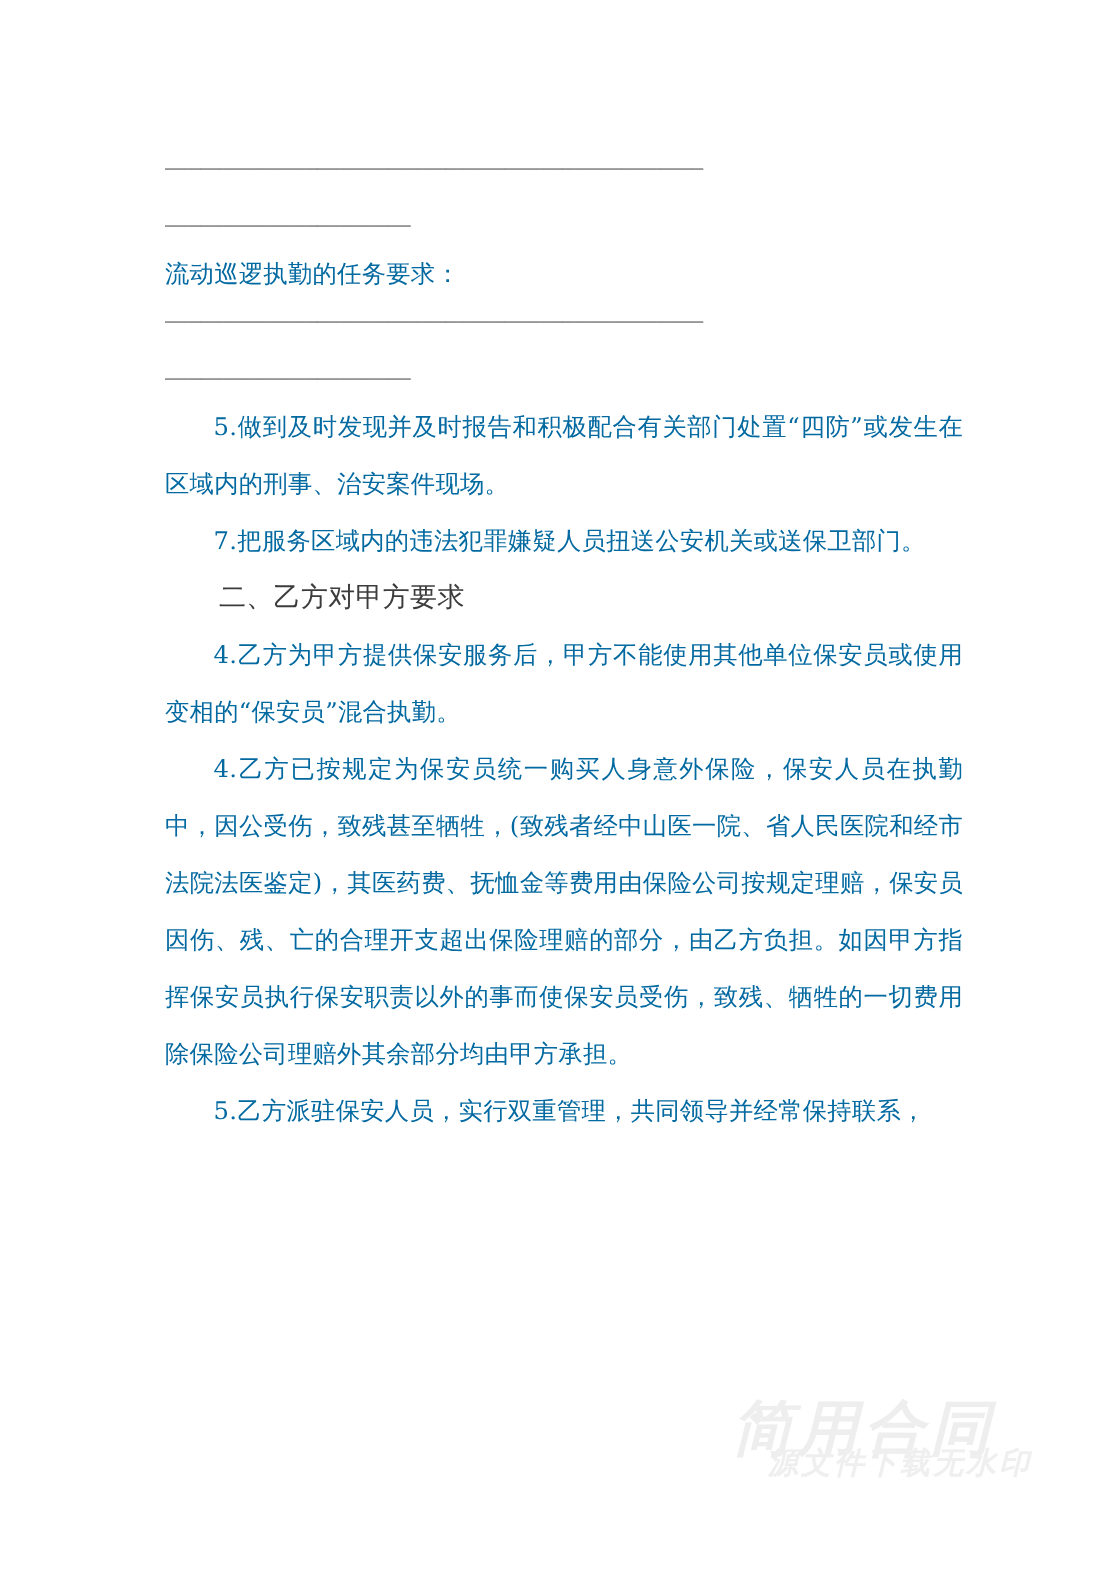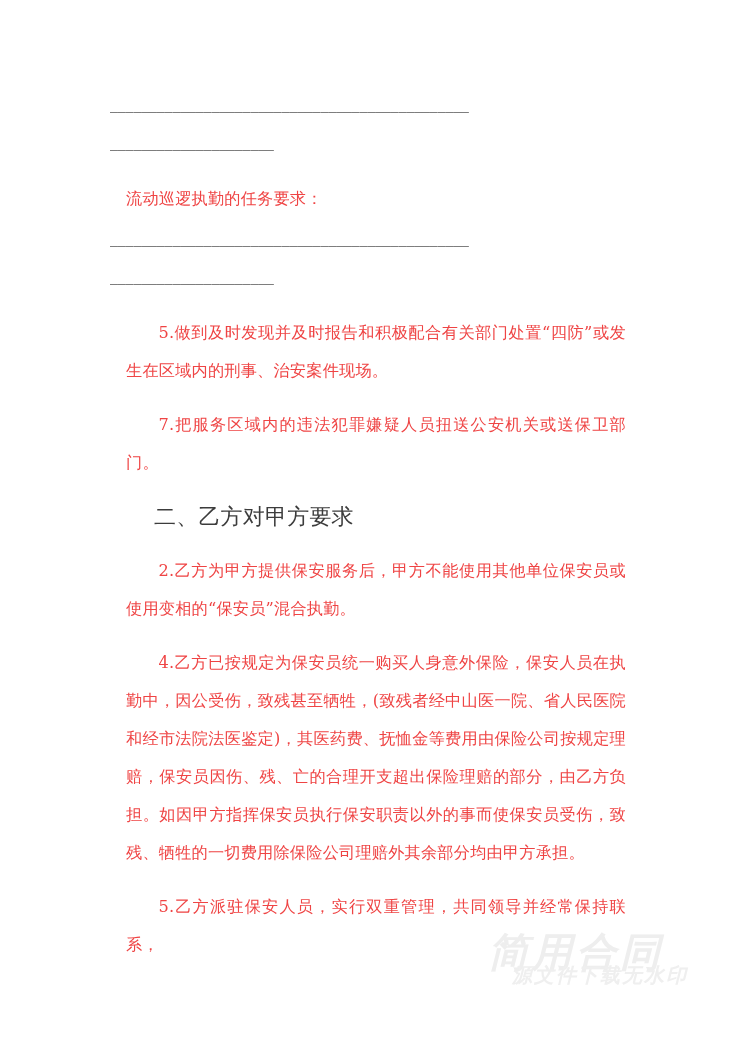--- a/index.html
+++ b/index.html
@@ -28,34 +28,34 @@
     color: #6d6d6d;
     font-family: "Liberation Mono", "DejaVu Sans Mono", monospace;
     font-size: 13px;
     letter-spacing: 0px;
     line-height: 26px;
   }
   .rule-full { width: 540px; }
   .rule-short { width: 252px; }
   .rule-gap { height: 12px; }
   .para {
-    color: #ef4444;
+    color: #0369a1;
     font-size: 16.2px;
     line-height: 38px;
     text-align: justify;
     text-justify: inter-ideograph;
     letter-spacing: 0.2px;
-    margin: 16px;
+    margin: 0;
     word-break: break-all;
   }
   .para.indent { text-indent: 2em; }
   .para.noindent { text-indent: 0; }
   .heading {
     color: #3c3c3c;
-    font-size: 22px;
+    font-size: 18px;
     line-height: 38px;
     text-indent: 2em;
     margin: 0;
     letter-spacing: 0.2px;
   }
   .watermark {
     position: absolute;
     pointer-events: none;
     user-select: none;
     font-family: "DejaVu Sans", "Liberation Sans", sans-serif;
@@ -96,21 +96,21 @@
     <div class="rule-gap"></div>
     <div class="rule rule-short">—————————————————————</div>
 
     <p class="para indent">5.做到及时发现并及时报告和积极配合有关部门处置“四防”或发生在区域内的刑事、治安案件现场。</p>
 
     <p class="para indent">7.把服务区域内的违法犯罪嫌疑人员扭送公安机关或送保卫部门。</p>
 
     <p class="heading">二、乙方对甲方要求</p>
 
 
-    <p class="para indent">2.乙方为甲方提供保安服务后，甲方不能使用其他单位保安员或使用变相的“保安员”混合执勤。</p>
+    <p class="para indent">4.乙方为甲方提供保安服务后，甲方不能使用其他单位保安员或使用变相的“保安员”混合执勤。</p>
 
     <p class="para indent">4.乙方已按规定为保安员统一购买人身意外保险，保安人员在执勤中，因公受伤，致残甚至牺牲，(致残者经中山医一院、省人民医院和经市法院法医鉴定)，其医药费、抚恤金等费用由保险公司按规定理赔，保安员因伤、残、亡的合理开支超出保险理赔的部分，由乙方负担。如因甲方指挥保安员执行保安职责以外的事而使保安员受伤，致残、牺牲的一切费用除保险公司理赔外其余部分均由甲方承担。</p>
 
     <p class="para indent">5.乙方派驻保安人员，实行双重管理，共同领导并经常保持联系，</p>
 
   </div>
 
   <div class="watermark wm-main">简用合同</div>
   <div class="watermark wm-sub">源文件下载无水印</div>
 

